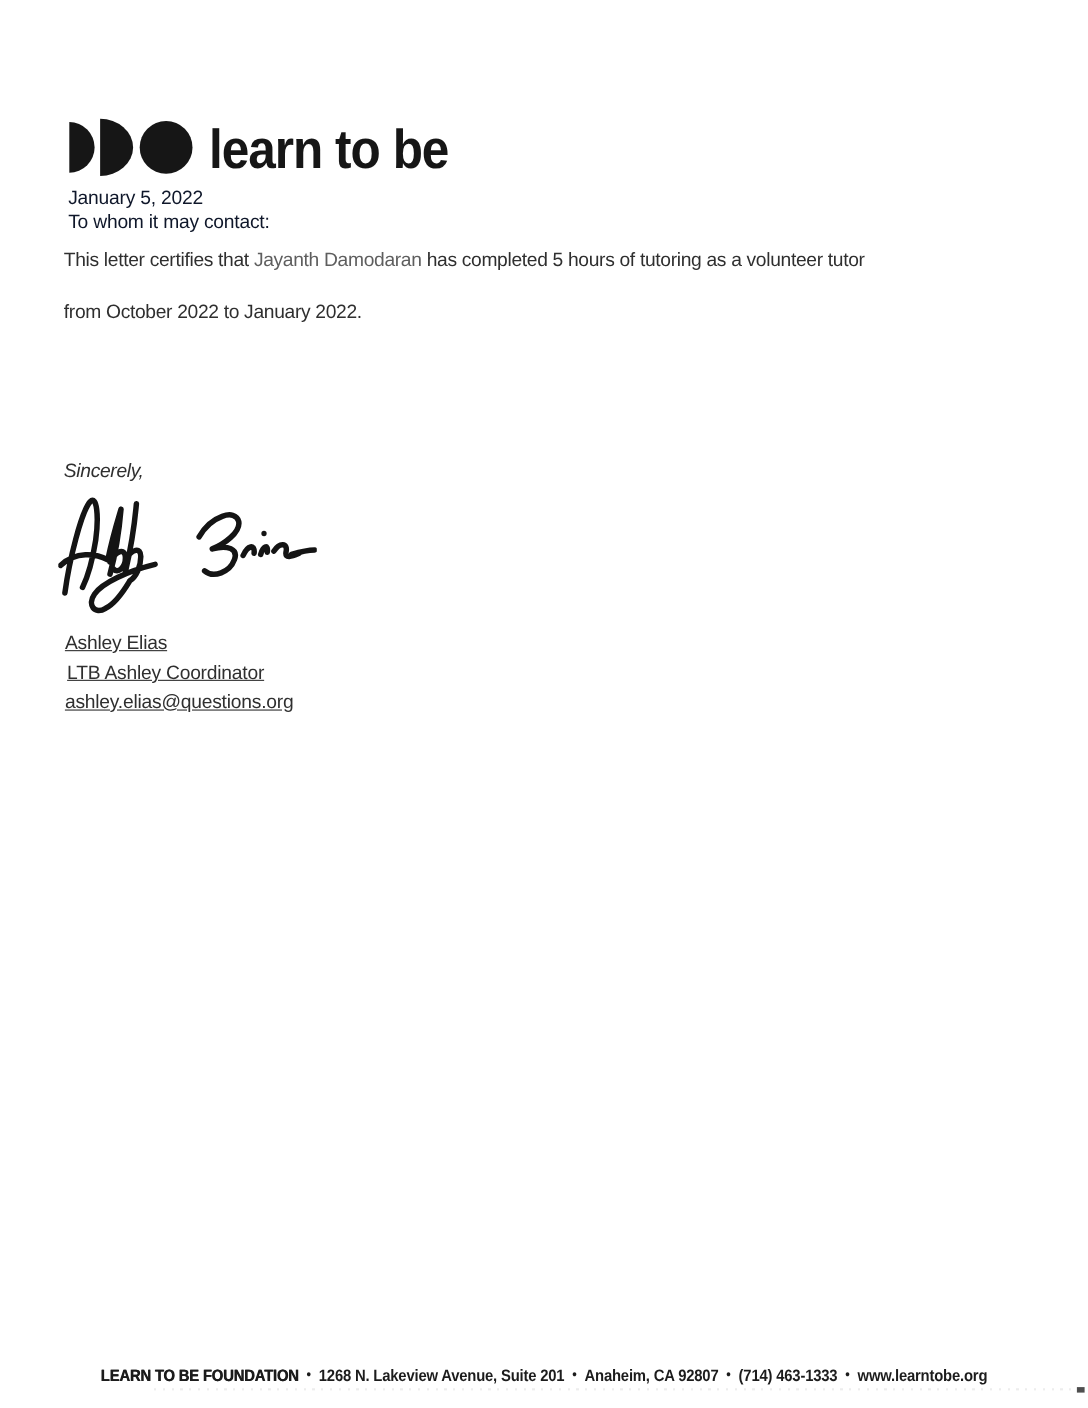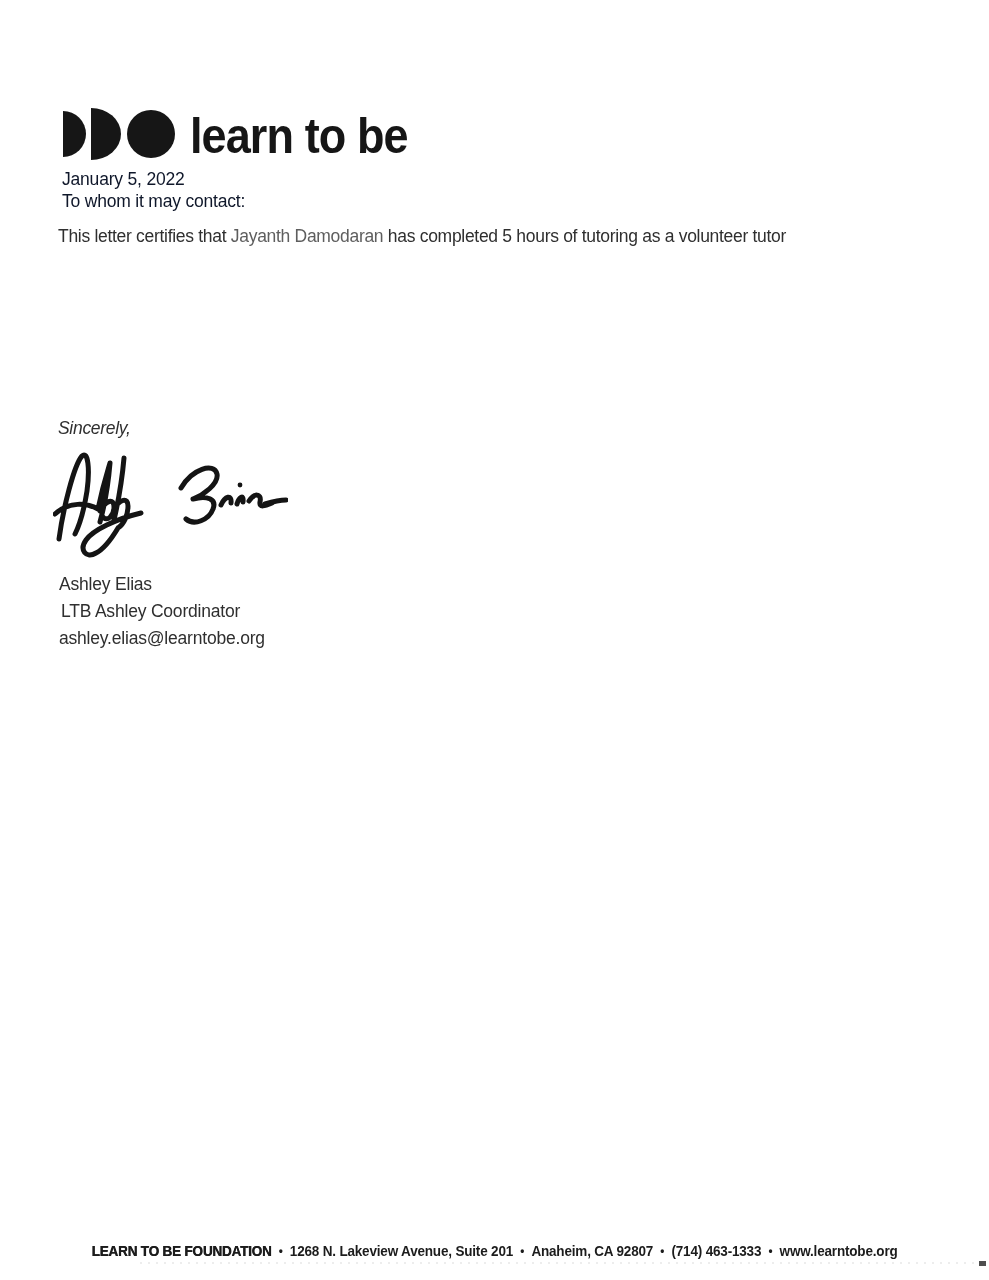--- a/index.html
+++ b/index.html
@@ -35,21 +35,21 @@
   .line1 { top: 226px; }
   .line2 { top: 273px; }
   .contact { top: 333px; }
   .closing { top: 418px; font-style: italic; }
   .volunteer-name { color: #5e5e5e; }
 
   
   .signature { position: absolute; left: 53px; top: 447px; }
   .signature path { fill: none; stroke: #141414; stroke-width: 5; stroke-linecap: round; stroke-linejoin: round; }
 
-  .signer-line { left: 59px; font-size: 17.5px; color: #2f2f2f; letter-spacing: -0.2px; }
+  .signer-line { left: 59px; font-size: 17.5px; color: #2f2f2f; letter-spacing: -0.2px; text-decoration: underline; }
   .signer-name  { top: 574px; }
   .signer-title { top: 601px; left: 61px; }
   .signer-email { top: 628px; }
 
   
   .footer {
     position: absolute; left: 0; top: 1242px; width: 989px;
     text-align: center; font-size: 15px; font-weight: 700;
     color: #1c1c1c; white-space: nowrap;
     transform: scaleX(0.9); transform-origin: center;
@@ -77,20 +77,21 @@
       <path d="M29,1 a30,26 0 0 1 0,52 z" fill="#161616"></path>
       <circle cx="89" cy="27" r="24" fill="#161616"></circle>
     </svg>
     <div class="logo-wordmark">learn to be</div>
   </div>
 
   <div class="abs date-line">January 5, 2022</div>
   <div class="abs salutation">To whom it may contact:</div>
 
   <div class="abs body-line line1"><span>This letter certifies that </span><span class="volunteer-name">Jayanth Damodaran</span><span> has completed 5 hours of tutoring as a volunteer tutor</span></div>
+  <div class="abs body-line line2">from October 2022 to January 2022.</div>
 
 
   <div class="abs body-line closing">Sincerely,</div>
 
   <svg class="signature" width="235" height="112" viewBox="0 0 235 112" aria-hidden="true">
     <path d="
       M6,92 C10,62 21,18 29,9 C35,3 37,22 34,44 C31,63 26,79 22,87
       M2,67 C16,54 34,56 45,62
       M45,62 C50,38 55,23 57,16 M57,16 C55,40 50,64 47,75
       M47,64 C53,53 61,51 61,60 C61,69 54,75 50,70
@@ -102,20 +103,20 @@
       M140,52 C154,48 164,52 160,62 C156,73 141,79 133,72
       M168,58 C172,49 179,47 178,56
       M184,57 C186,50 191,47 190,55
       M196,54 C201,46 209,46 207,55 C206,61 212,59 219,56
       M212,57 C222,54 230,53 233,53"></path>
     <circle cx="187" cy="38" r="2.4" fill="#141414" stroke="none"></circle>
   </svg>
 
   <div class="abs signer-line signer-name">Ashley Elias</div>
   <div class="abs signer-line signer-title">LTB Ashley Coordinator</div>
-  <div class="abs signer-line signer-email">ashley.elias@learntobe.org</div>
+  <div class="abs signer-line signer-email">ashley.elias@questions.org</div>
 
   <div class="footer"><span class="org">LEARN TO BE FOUNDATION</span><span class="sep">•</span><span>1268 N. Lakeview Avenue, Suite 201</span><span class="sep">•</span><span>Anaheim, CA 92807</span><span class="sep">•</span><span>(714) 463-1333</span><span class="sep">•</span><span>www.learntobe.org</span></div>
 
   <div class="scan-noise"></div>
   <div class="scan-speck"></div>
 
 </div>
 
 </body></html>

